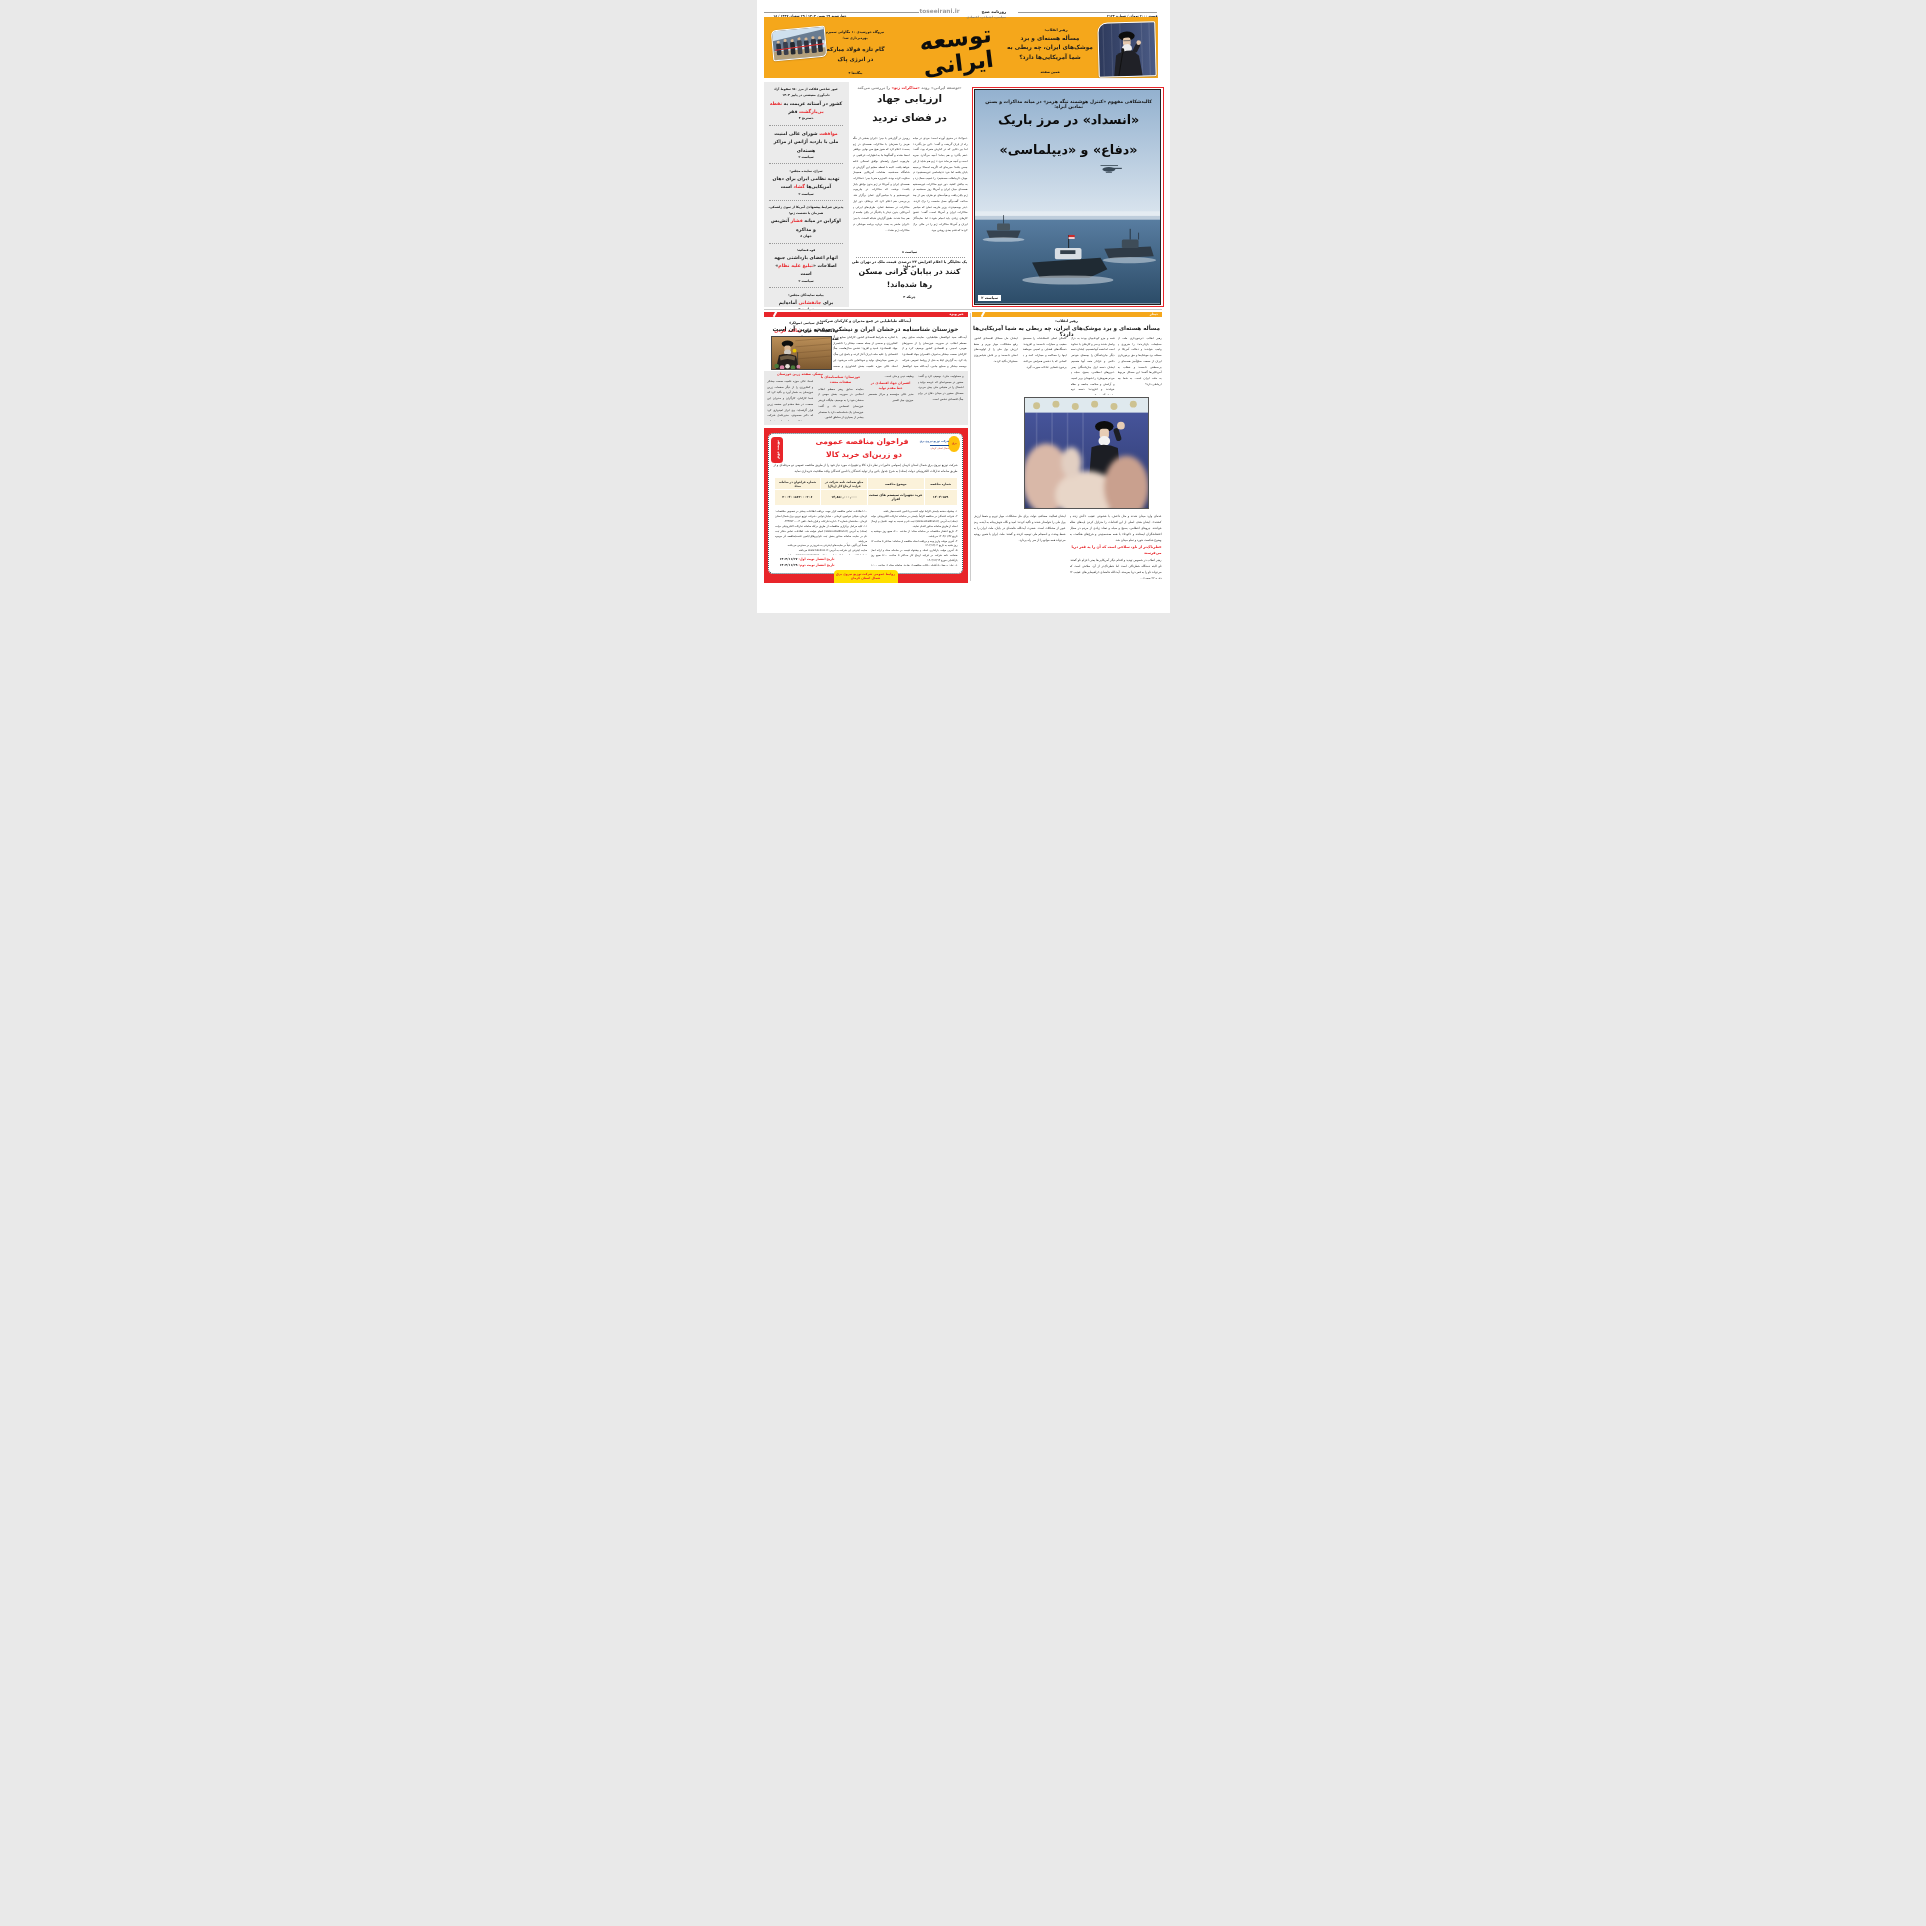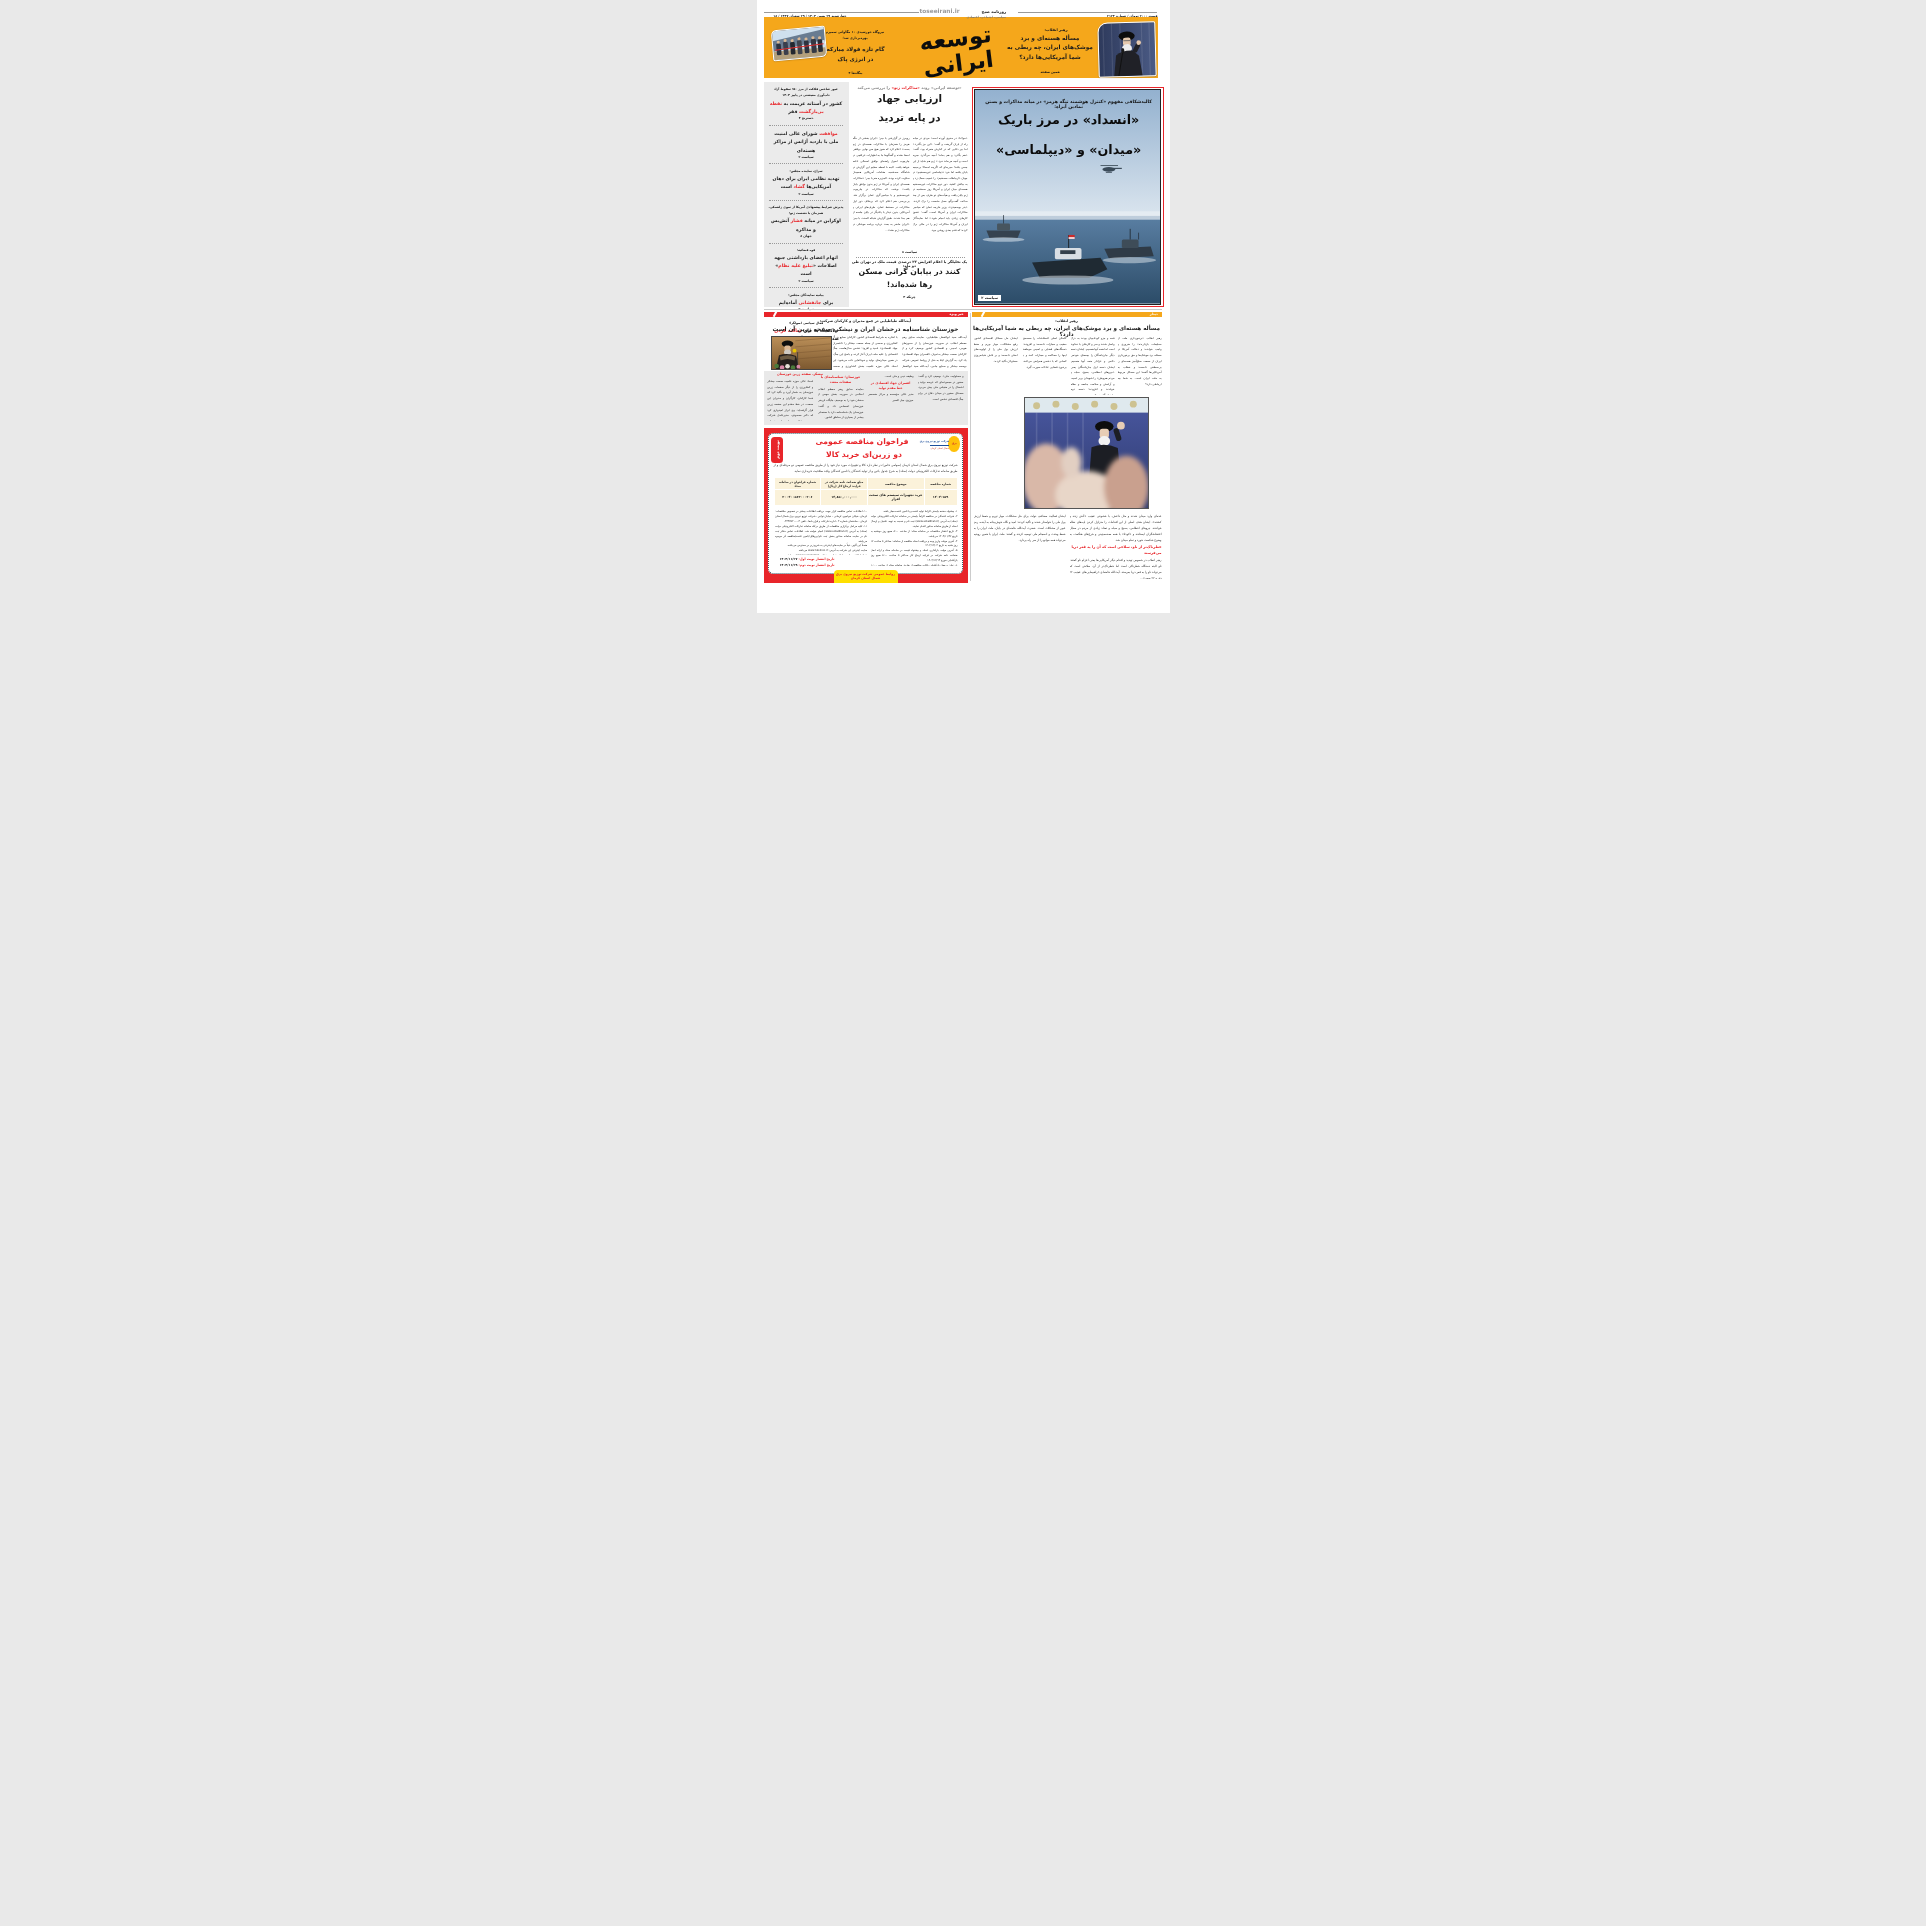--- a/index.html
+++ b/index.html
@@ -177,21 +177,21 @@
         <g>
           <polygon points="340,416 462,410 470,436 352,442" fill="#2f3b47"></polygon>
           <rect x="386" y="392" width="44" height="22" rx="4" fill="#3e4c58"></rect>
           <line x1="408" y1="364" x2="408" y2="392" stroke="#26323c" stroke-width="2.5"></line>
           <line x1="430" y1="374" x2="430" y2="392" stroke="#26323c" stroke-width="2"></line>
           <ellipse cx="406" cy="446" rx="70" ry="8" fill="#dfe8ee" opacity="0.5"></ellipse>
         </g>
       </svg>
       <div class="abs mk" style="left:3.9px;top:9.2px;width:180px;">کالبدشکافی مفهوم «کنترل هوشمند تنگه هرمز» در میانه مذاکرات و بستن نمادین آبراه:</div>
       <div class="abs mh" style="left:3.9px;top:21.6px;width:180px;">«انسداد» در مرز باریک</div>
-      <div class="abs mh" style="left:3.9px;top:52px;width:180px;">«میدان» و «دیپلماسی»</div>
+      <div class="abs mh" style="left:3.9px;top:52px;width:180px;">«دفاع» و «دیپلماسی»</div>
       <div class="abs tagbox" style="left:3.1px;bottom:3.1px;">سیاست ۲</div>
     </div>
   </div>
 
   <div class="abs leftbox" style="left:7px;top:82px;width:85px;height:225px;">
     <div class="litem">
       <div class="lk">عبور شاخص فلاکت از مرز ۵۰؛ سقوط آزاد تاب‌آوری معیشتی در پاییز ۱۴۰۴</div>
       <div class="lh2"><span>کشور در آستانه عزیمت به </span><span class="red">نقطه بی‌بازگشت</span><span> فقر</span></div>
       <div class="ref">دسترنج ۴</div>
     </div>
@@ -227,21 +227,21 @@
     <div class="lsep"></div>
     <div class="litem">
       <div class="lk">فعال سیاسی اصولگرا:</div>
       <div class="lh2"><span>حاکمیت به جای </span><span class="red">ساکت کردن</span><span> صدای منتقد، فرآیندهای تولید صدا را اصلاح کند</span></div>
       <div class="ref">سیاست ۲</div>
     </div>
   </div>
 
   <div class="abs ctr b" style="left:95px;top:85px;width:116px;font-size:3.9px;color:#8a8a8a;"><span>«توسعه ایرانی» روند </span><span class="red">«مذاکرات ژنو»</span><span> را بررسی می‌کند</span></div>
   <div class="abs b ctr" style="left:95px;top:92px;width:116px;font-size:10.4px;">ارزیابی جهاد</div>
-  <div class="abs b ctr" style="left:95px;top:111px;width:116px;font-size:10.4px;">در پایه تردید</div>
+  <div class="abs b ctr" style="left:95px;top:111px;width:116px;font-size:10.4px;">در فضای تردید</div>
   <div class="abs bodycol" style="left:156px;top:136px;width:55px;height:112px;">«مولانا» در مثنوی آورده است: مردی در میانه راه از باران گریخت و گفت: «این نیز بگذرد.» اما پیر دانایی که در کنارش همراه بود، گفت: «هم بگذرد و هم بماند؛ آنچه می‌گذرد تجربه است و آنچه می‌ماند خرد.» ژنو هم شاید از این جنس باشد! تجربه‌ای که اگرچه احتمالا بی‌نتیجه پایان یافته، اما خرد «دیپلماسی غیرمستقیم» در جهان «ارتباطات مستقیم» را عجیب محک زد و به چالش کشید. دور دوم مذاکرات غیرمستقیم هسته‌ای میان ایران و آمریکا روز سه‌شنبه در ژنو پایان یافت و هیأت‌های دو طرف پس از چند ساعت گفت‌وگو، محل نشست را ترک کردند. «بدر بوسعیدی»، وزیر خارجه عمان که میانجی مذاکرات ایران و آمریکا است، گفت: «هنوز کارهای زیادی باید انجام شود.» اما نمایندگان ایران و آمریکا مذاکرات ژنو را در حالی ترک کردند که قدم بعدی روشن نبود.</div>
   <div class="abs bodycol" style="left:96px;top:136px;width:57px;height:112px;">رویترز در گزارشی با تیتر: «ایران بخشی از تنگه هرمز را همزمان با مذاکرات هسته‌ای در ژنو بست» اعلام کرد که هنوز هیچ متن نهایی توافقی امضا نشده و گفتگوها بنا به اظهارات عراقچی در چارچوب اصول راهنمای توافق احتمالی ادامه خواهد یافت. البته تا لحظه تنظیم این گزارش در شامگاه سه‌شنبه، مقامات آمریکایی همچنان سکوت کرده بودند. الجزیره هم با تیتر: «مذاکرات هسته‌ای ایران و آمریکا در ژنو بدون توافق پایان یافت» نوشت که مذاکرات در چارچوب غیرمستقیم و با میانجی‌گری عمان برگزار شد. بی‌بی‌سی هم اعلام کرد که برخلاف دور اول مذاکرات در مسقط عمان، طرف‌های ایرانی و آمریکایی بدون دیدار با یکدیگر در پایان جلسه از هم جدا شدند. طبق گزارش شبکه الحدث با تیتر: «ایران حاضر به بحث درباره برنامه موشکی در مذاکرات ژنو نشد»...</div>
   <div class="abs ref" style="left:95px;top:250px;width:116px;">سیاست ۸</div>
   <div class="abs dotsep" style="left:99px;top:257px;width:109px;"></div>
 
   <div class="abs kick" style="left:95px;top:260px;width:116px;font-size:3.7px;">یک تحلیلگر با اعلام افزایش ۳۴ درصدی قیمت ملک در تهران طی دو ماه:</div>
   <div class="abs b ctr" style="left:95px;top:267px;width:116px;font-size:7.7px;">کنند در بیابان گرانی مسکن</div>
   <div class="abs b ctr" style="left:95px;top:280px;width:116px;font-size:7.7px;">رها شده‌اند!</div>
   <div class="abs ref" style="left:95px;top:295px;width:116px;">چرتکه ۳</div>
 

